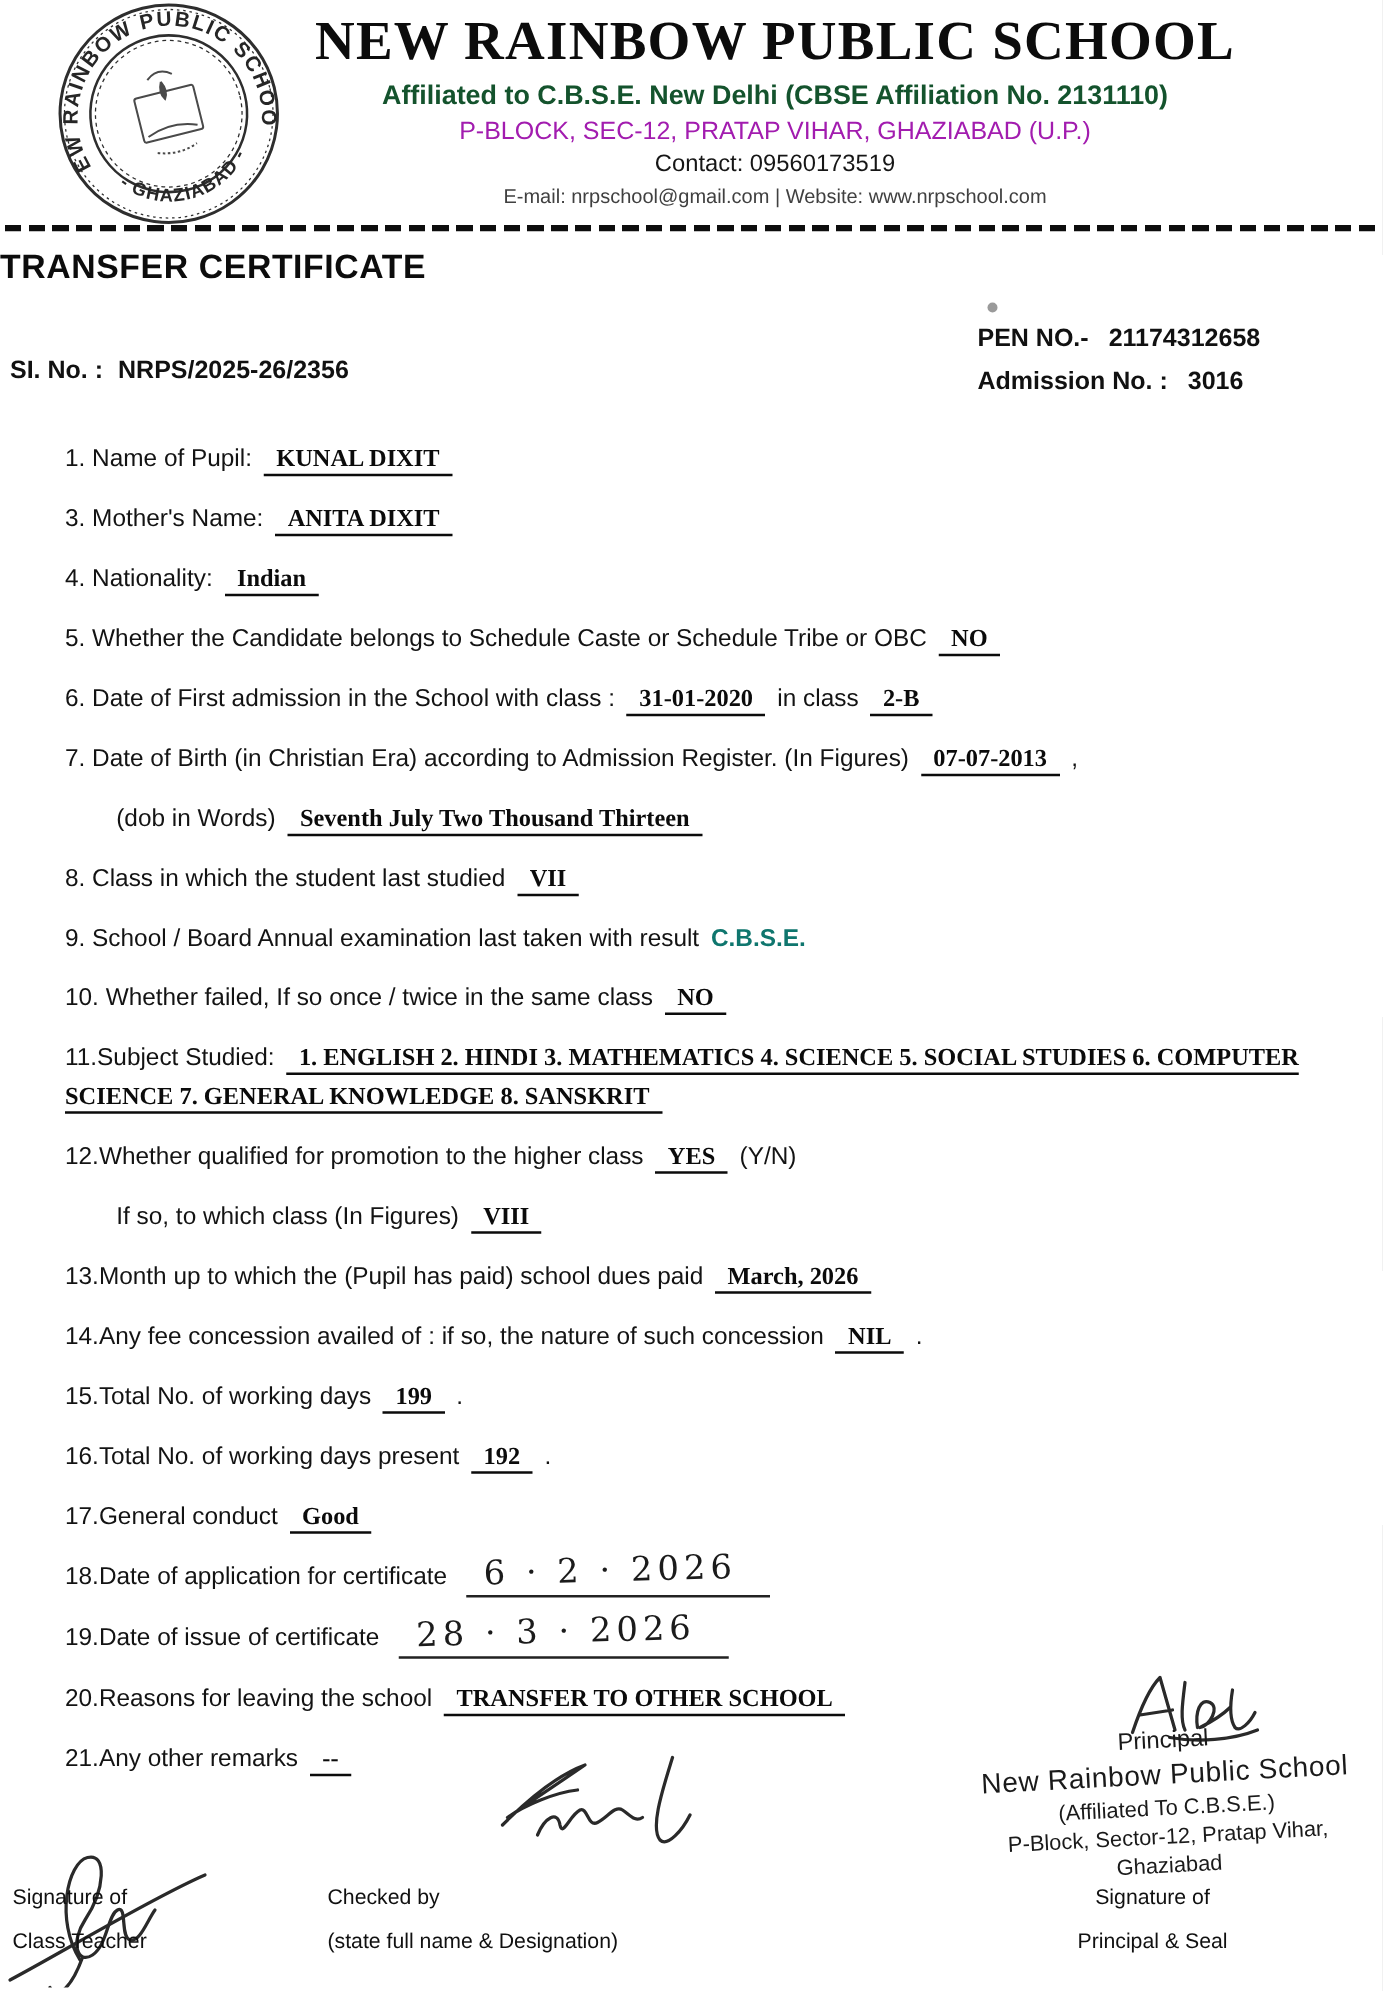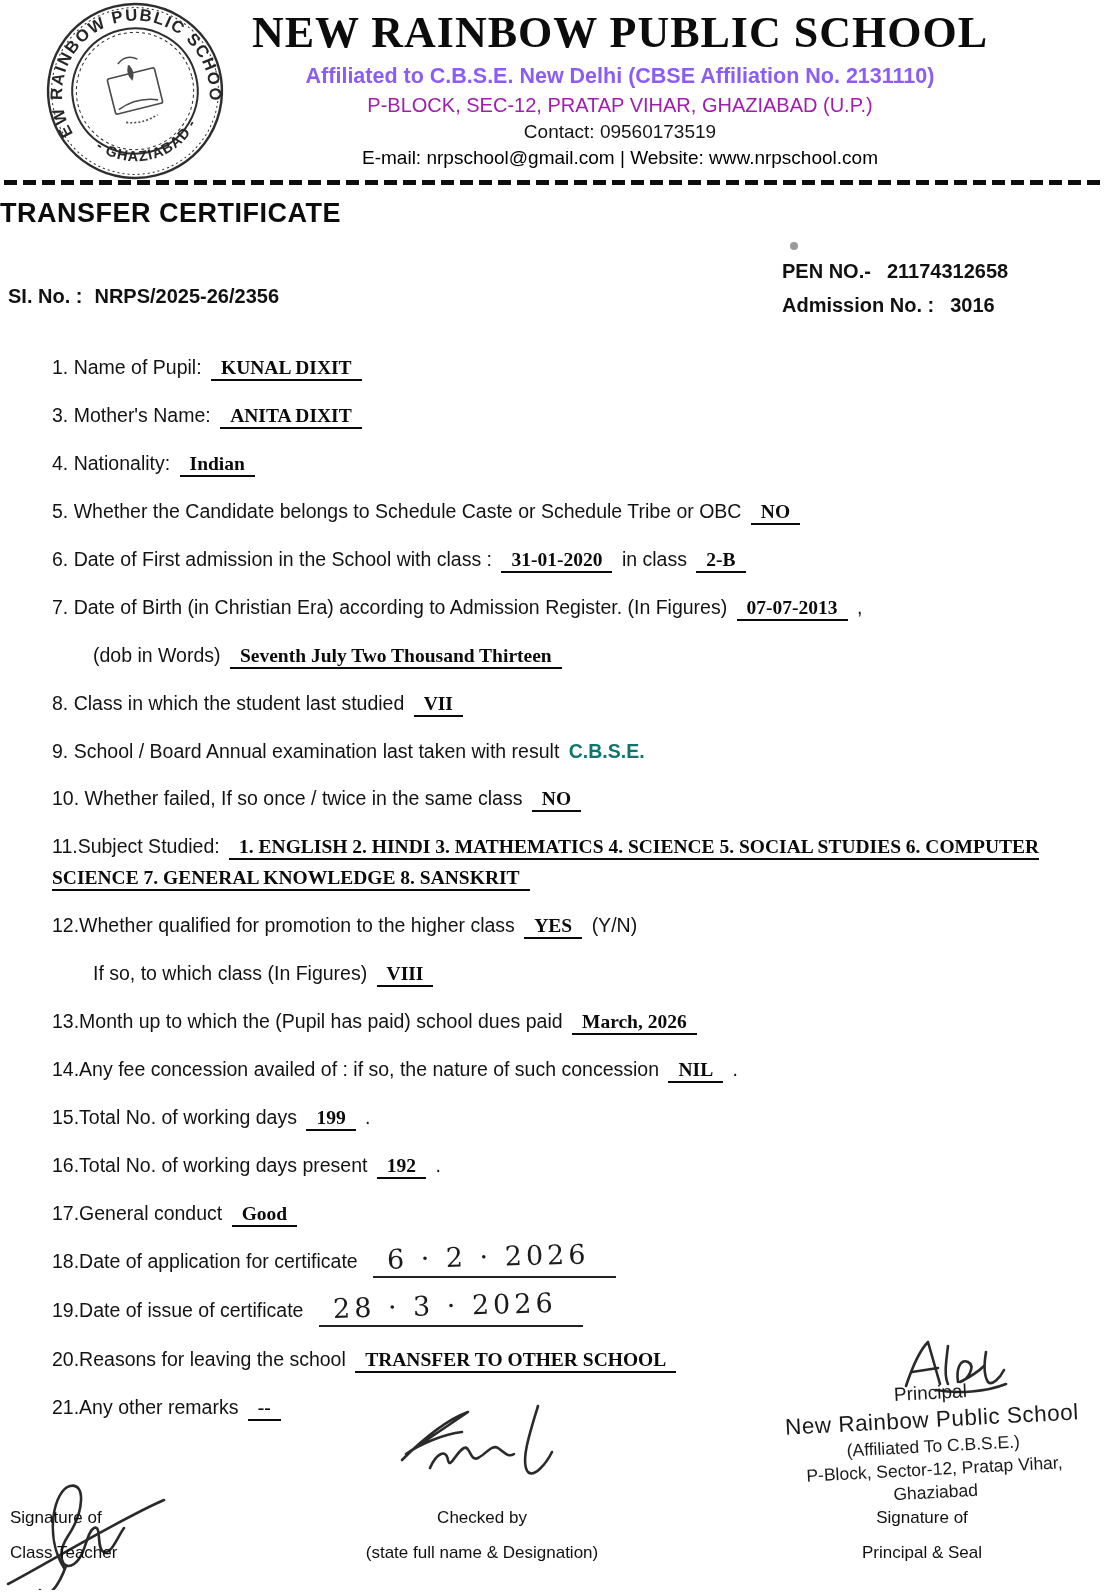--- a/index.html
+++ b/index.html
@@ -17,24 +17,24 @@
   .seal-wrap svg{width:100%;height:100%;}
   .header-text{
     position:absolute;left:210px;top:8px;width:820px;
     text-align:center;
   }
   .school-name{
     font-family:"Liberation Serif","DejaVu Serif",serif;
     font-size:44px;font-weight:700;letter-spacing:1px;
     line-height:50px;white-space:nowrap;color:#0c0c0c;
   }
-  .affiliation{font-size:21.5px;font-weight:700;line-height:29px;margin-top:4px;color:#8b5cf6;}
+  .affiliation{font-size:21.5px;font-weight:700;line-height:29px;margin-top:4px;color:#14532d;}
   .address{font-size:20px;font-weight:400;line-height:28px;color:#a21caf;}
   .contact{font-size:19px;line-height:26px;color:#161616;}
-  .email{font-size:19px;line-height:26px;color:#000000;}
+  .email{font-size:16px;line-height:26px;color:#404040;}
   .divider{
     position:absolute;left:4px;right:4px;top:180px;height:5px;
     background:repeating-linear-gradient(90deg,#0d0d0d 0 13px,transparent 13px 19px);
   }
   
   .tc-title{
     position:absolute;left:0;right:0;top:198px;
     text-align:left;font-size:27px;font-weight:800;
     letter-spacing:0.5px;color:#0c0c0c;
   }
@@ -73,21 +73,21 @@
   .stamp .s-aff{font-size:17.5px;line-height:24px;font-weight:500;}
   .stamp .s-addr{font-size:17.5px;line-height:23px;font-weight:500;}
   .stamp .s-city{font-size:17.5px;line-height:23px;font-weight:500;}
   .sig-alka{position:absolute;right:90px;top:1336px;width:120px;height:58px;}
   .sig-teacher{position:absolute;left:2px;top:1462px;width:170px;height:128px;}
   .sig-checked{position:absolute;left:386px;top:1396px;width:200px;height:122px;}
   .sig-teacher svg,.sig-checked svg,.sig-alka svg{width:100%;height:100%;}
   .foot-row{position:absolute;left:0;right:0;top:1500px;}
   .foot-col{position:absolute;font-size:17px;line-height:35px;color:#101010;}
   .foot-col.c1{left:10px;text-align:left;}
-  .foot-col.c2{left:262px;width:440px;text-align:center;}
+  .foot-col.c2{left:262px;width:440px;text-align:left;}
   .foot-col.c3{left:762px;width:320px;text-align:center;}
   .sigstroke{fill:none;stroke:#2a2a2a;stroke-width:2.6;stroke-linecap:round;stroke-linejoin:round;}
 </style>
 </head>
 <body>
 
 <div class="page">
 
   <div class="seal-wrap">
     <svg viewBox="0 0 180 180">

